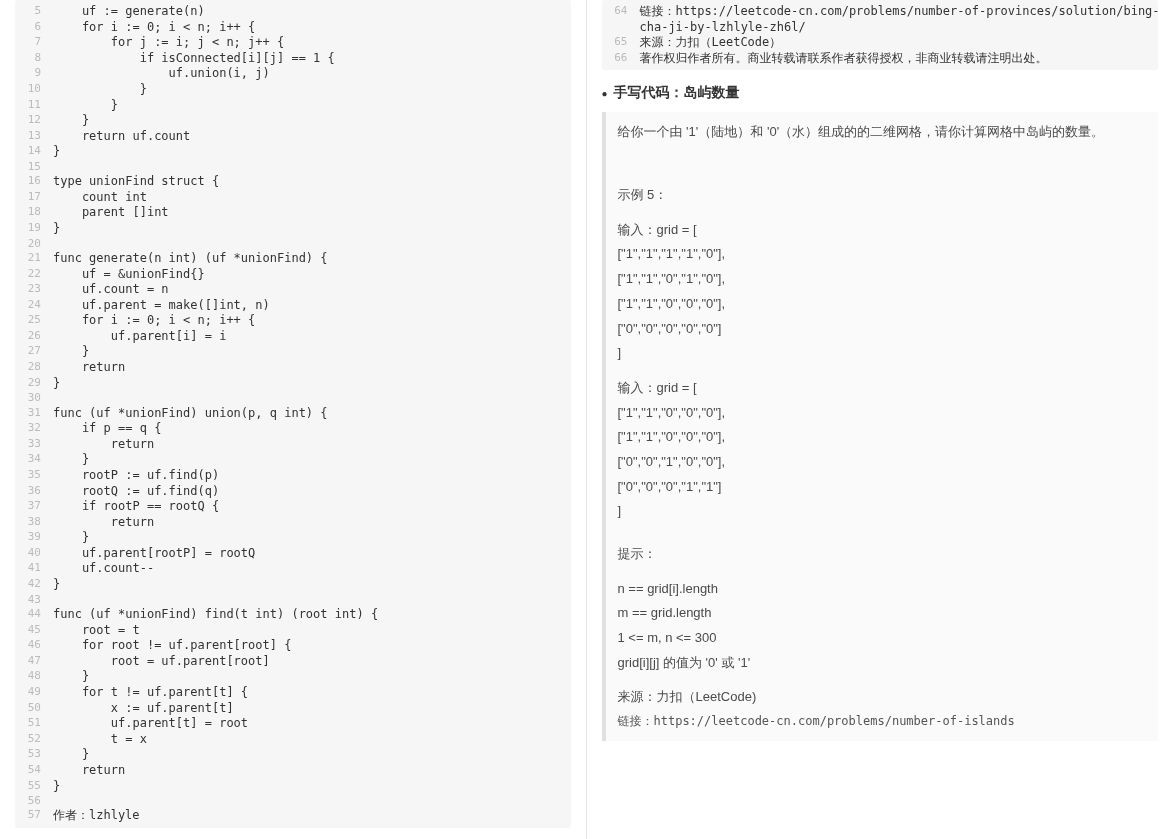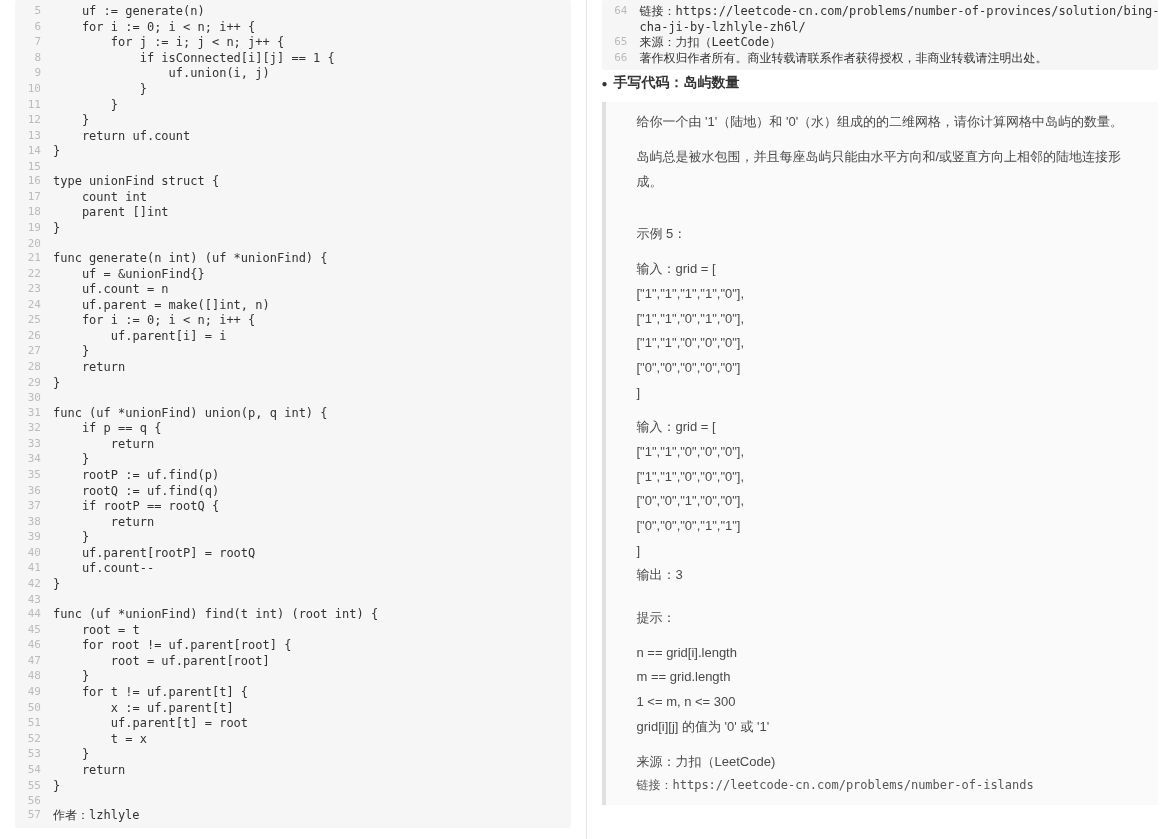--- a/index.html
+++ b/index.html
@@ -5,62 +5,60 @@
 * { margin: 0; padding: 0; box-sizing: border-box; }
 body { font-family: -apple-system, "Helvetica Neue", Arial, sans-serif; background: #fff; font-size: 13px; color: #333; }
 .container { display: flex; width: 1173px; height: 839px; }
 .col { padding: 0 15px; overflow: hidden; }
 .col-left { width: 50%; border-right: 1px solid #e5e5e5; }
 .col-right { width: 50%; }
 .code-block { background: #f6f6f6; border-radius: 3px; padding: 4px 0; font-family: Consolas, Monaco, monospace; font-size: 12px; line-height: 1.3; white-space: pre; color: #333; }
 .code-line { display: flex; }
 .lineno { width: 38px; text-align: right; padding-right: 12px; color: #bbb; user-select: none; flex-shrink: 0; font-size: 11px; }
 .codetxt { flex: 1; }
-.prose { font-size: 13px; line-height: 1.9; color: #4a4a4a; margin-left: 19px; }
+.prose { font-size: 13px; line-height: 1.9; color: #4a4a4a; }
 .prose-quote { border-left: 4px solid #e0e0e0; padding: 8px 12px; margin: 8px 0; color: #666; background: #fafafa; }
-.heading { font-weight: bold; font-size: 14px; color: #333; margin: 4px 0 10px 0; }
+.heading { font-weight: bold; font-size: 14px; color: #333; margin: 14px 0 10px 0; }
 .bullet::before { content: "●"; color: #333; margin-right: 6px; font-size: 10px; vertical-align: middle; }
 .url-text { font-family: Consolas, Monaco, monospace; font-size: 12px; color: #555; }
 .small-gap { height: 10px; }
 .med-gap { height: 18px; }
 </style>
 </head>
 <body>
 
 <div class="container">
   <div class="col col-left">
     <div class="code-block" id="left-code"><div class="code-line"><span class="lineno">5</span><span class="codetxt">    uf := generate(n)</span></div><div class="code-line"><span class="lineno">6</span><span class="codetxt">    for i := 0; i &lt; n; i++ {</span></div><div class="code-line"><span class="lineno">7</span><span class="codetxt">        for j := i; j &lt; n; j++ {</span></div><div class="code-line"><span class="lineno">8</span><span class="codetxt">            if isConnected[i][j] == 1 {</span></div><div class="code-line"><span class="lineno">9</span><span class="codetxt">                uf.union(i, j)</span></div><div class="code-line"><span class="lineno">10</span><span class="codetxt">            }</span></div><div class="code-line"><span class="lineno">11</span><span class="codetxt">        }</span></div><div class="code-line"><span class="lineno">12</span><span class="codetxt">    }</span></div><div class="code-line"><span class="lineno">13</span><span class="codetxt">    return uf.count</span></div><div class="code-line"><span class="lineno">14</span><span class="codetxt">}</span></div><div class="code-line"><span class="lineno">15</span><span class="codetxt"></span></div><div class="code-line"><span class="lineno">16</span><span class="codetxt">type unionFind struct {</span></div><div class="code-line"><span class="lineno">17</span><span class="codetxt">    count int</span></div><div class="code-line"><span class="lineno">18</span><span class="codetxt">    parent []int</span></div><div class="code-line"><span class="lineno">19</span><span class="codetxt">}</span></div><div class="code-line"><span class="lineno">20</span><span class="codetxt"></span></div><div class="code-line"><span class="lineno">21</span><span class="codetxt">func generate(n int) (uf *unionFind) {</span></div><div class="code-line"><span class="lineno">22</span><span class="codetxt">    uf = &amp;unionFind{}</span></div><div class="code-line"><span class="lineno">23</span><span class="codetxt">    uf.count = n</span></div><div class="code-line"><span class="lineno">24</span><span class="codetxt">    uf.parent = make([]int, n)</span></div><div class="code-line"><span class="lineno">25</span><span class="codetxt">    for i := 0; i &lt; n; i++ {</span></div><div class="code-line"><span class="lineno">26</span><span class="codetxt">        uf.parent[i] = i</span></div><div class="code-line"><span class="lineno">27</span><span class="codetxt">    }</span></div><div class="code-line"><span class="lineno">28</span><span class="codetxt">    return</span></div><div class="code-line"><span class="lineno">29</span><span class="codetxt">}</span></div><div class="code-line"><span class="lineno">30</span><span class="codetxt"></span></div><div class="code-line"><span class="lineno">31</span><span class="codetxt">func (uf *unionFind) union(p, q int) {</span></div><div class="code-line"><span class="lineno">32</span><span class="codetxt">    if p == q {</span></div><div class="code-line"><span class="lineno">33</span><span class="codetxt">        return</span></div><div class="code-line"><span class="lineno">34</span><span class="codetxt">    }</span></div><div class="code-line"><span class="lineno">35</span><span class="codetxt">    rootP := uf.find(p)</span></div><div class="code-line"><span class="lineno">36</span><span class="codetxt">    rootQ := uf.find(q)</span></div><div class="code-line"><span class="lineno">37</span><span class="codetxt">    if rootP == rootQ {</span></div><div class="code-line"><span class="lineno">38</span><span class="codetxt">        return</span></div><div class="code-line"><span class="lineno">39</span><span class="codetxt">    }</span></div><div class="code-line"><span class="lineno">40</span><span class="codetxt">    uf.parent[rootP] = rootQ</span></div><div class="code-line"><span class="lineno">41</span><span class="codetxt">    uf.count--</span></div><div class="code-line"><span class="lineno">42</span><span class="codetxt">}</span></div><div class="code-line"><span class="lineno">43</span><span class="codetxt"></span></div><div class="code-line"><span class="lineno">44</span><span class="codetxt">func (uf *unionFind) find(t int) (root int) {</span></div><div class="code-line"><span class="lineno">45</span><span class="codetxt">    root = t</span></div><div class="code-line"><span class="lineno">46</span><span class="codetxt">    for root != uf.parent[root] {</span></div><div class="code-line"><span class="lineno">47</span><span class="codetxt">        root = uf.parent[root]</span></div><div class="code-line"><span class="lineno">48</span><span class="codetxt">    }</span></div><div class="code-line"><span class="lineno">49</span><span class="codetxt">    for t != uf.parent[t] {</span></div><div class="code-line"><span class="lineno">50</span><span class="codetxt">        x := uf.parent[t]</span></div><div class="code-line"><span class="lineno">51</span><span class="codetxt">        uf.parent[t] = root</span></div><div class="code-line"><span class="lineno">52</span><span class="codetxt">        t = x</span></div><div class="code-line"><span class="lineno">53</span><span class="codetxt">    }</span></div><div class="code-line"><span class="lineno">54</span><span class="codetxt">    return</span></div><div class="code-line"><span class="lineno">55</span><span class="codetxt">}</span></div><div class="code-line"><span class="lineno">56</span><span class="codetxt"></span></div><div class="code-line"><span class="lineno">57</span><span class="codetxt">作者：lzhlyle</span></div></div>
   </div>
   <div class="col col-right">
     <div class="code-block" id="right-top-code"><div class="code-line"><span class="lineno">64</span><span class="codetxt">链接：https://leetcode-cn.com/problems/number-of-provinces/solution/bing-</span></div><div class="code-line"><span class="lineno"></span><span class="codetxt">cha-ji-by-lzhlyle-zh6l/</span></div><div class="code-line"><span class="lineno">65</span><span class="codetxt">来源：力扣（LeetCode）</span></div><div class="code-line"><span class="lineno">66</span><span class="codetxt">著作权归作者所有。商业转载请联系作者获得授权，非商业转载请注明出处。</span></div></div>
 
     <div class="heading bullet">手写代码：岛屿数量</div>
 
     <div class="prose-quote">
       <div class="prose">给你一个由 '1'（陆地）和 '0'（水）组成的的二维网格，请你计算网格中岛屿的数量。</div>
       <div class="small-gap"></div>
-      <div class="prose">岛屿总是被水包围，并且每座岛屿只能由水平方向和/或竖直方向上相邻的陆地连接形成。</div>
       <div class="small-gap"></div>
       <div class="med-gap"></div>
       <div class="prose">示例 5：</div>
       <div class="small-gap"></div>
       <div class="prose">输入：grid = [</div>
       <div class="prose">  ["1","1","1","1","0"],</div>
       <div class="prose">  ["1","1","0","1","0"],</div>
       <div class="prose">  ["1","1","0","0","0"],</div>
       <div class="prose">  ["0","0","0","0","0"]</div>
       <div class="prose">]</div>
       <div class="small-gap"></div>
       <div class="prose">输入：grid = [</div>
       <div class="prose">  ["1","1","0","0","0"],</div>
       <div class="prose">  ["1","1","0","0","0"],</div>
       <div class="prose">  ["0","0","1","0","0"],</div>
       <div class="prose">  ["0","0","0","1","1"]</div>
       <div class="prose">]</div>
-      <div class="prose">输出：3</div>
       <div class="med-gap"></div>
       <div class="prose">提示：</div>
       <div class="small-gap"></div>
       <div class="prose">n == grid[i].length</div>
       <div class="prose">m == grid.length</div>
       <div class="prose">1 &lt;= m, n &lt;= 300</div>
       <div class="prose">grid[i][j] 的值为 '0' 或 '1'</div>
       <div class="small-gap"></div>
       <div class="prose">来源：力扣（LeetCode)</div>
       <div class="prose url-text">链接：https://leetcode-cn.com/problems/number-of-islands</div>

